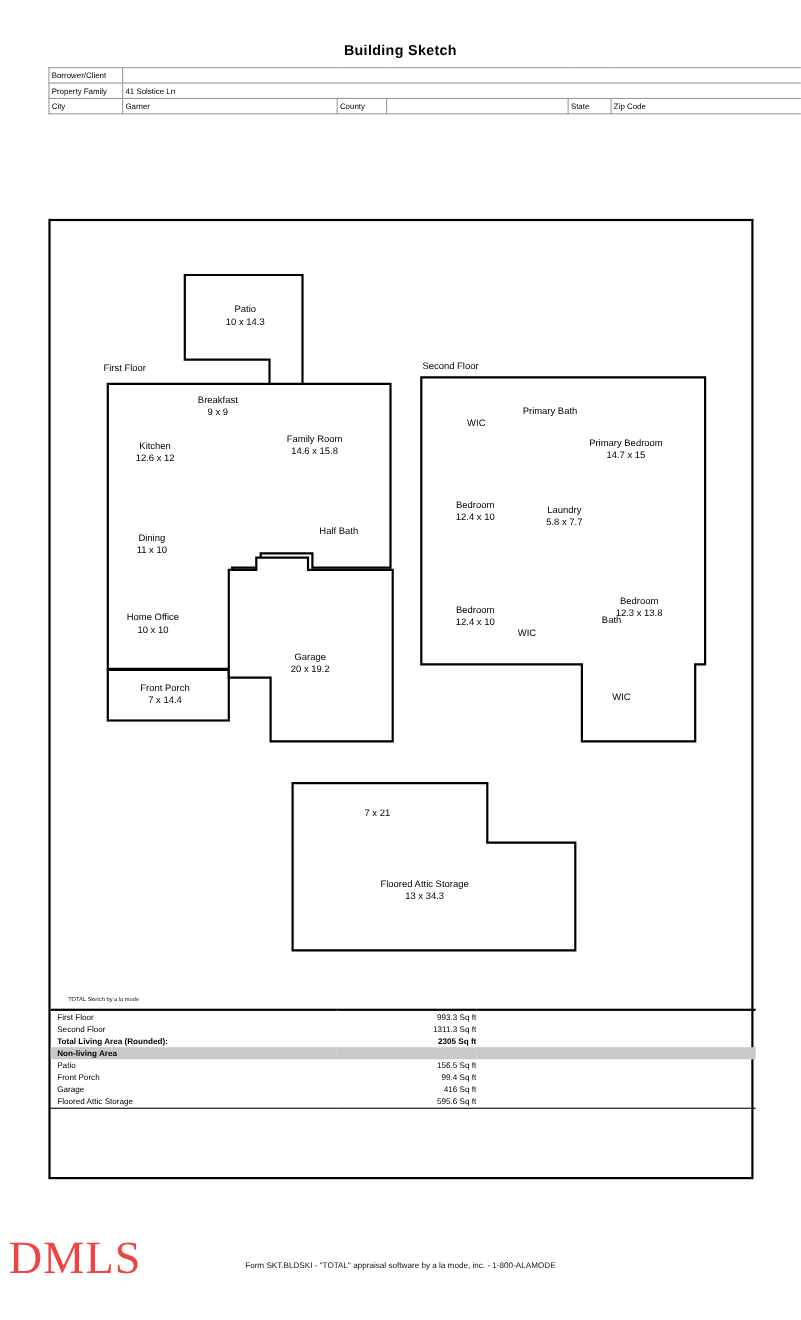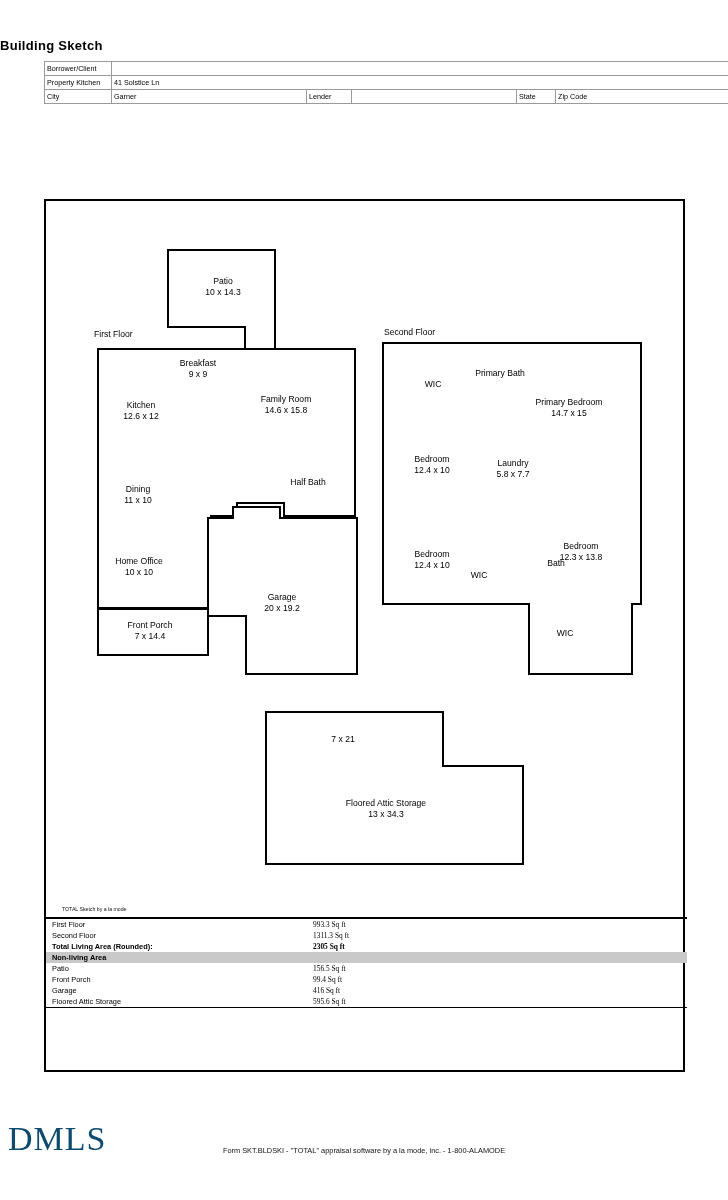--- a/index.html
+++ b/index.html
@@ -15,21 +15,21 @@
     color: #000000;
     overflow: hidden;
   }
 
   
   .doc-title {
     position: absolute;
     left: 0;
     top: 38px;
     width: 728px;
-    text-align: left;
+    text-align: center;
     font-size: 13px;
     font-weight: bold;
     letter-spacing: 0.3px;
   }
 
   
   .hdr-table {
     position: absolute;
     left: 44px;
     top: 61px;
@@ -134,63 +134,63 @@
     height: 11px;
     padding: 0 0 0 6px;
     white-space: nowrap;
   }
   .calc-table tr.section td {
     background: #c9c9c9;
     font-weight: bold;
   }
   .calc-table tr.total td { font-weight: bold; }
   .calc-c1 { width: 255px; }
-  .calc-c2 { width: 120px; text-align: left; padding-right: 0 !important; font-family: Liberation Serif, serif; }
+  .calc-c2 { width: 120px; text-align: right; padding-right: 0 !important; }
   .calc-c3 { }
 
   
   .footer-note {
     position: absolute;
     left: 0;
     top: 1146px;
     width: 728px;
     text-align: center;
     font-size: 7.4px;
     color: #111;
   }
   .dmls-logo {
     position: absolute;
     left: 8px;
     top: 1120px;
     font-family: "Liberation Serif", serif;
-    font-size: 34px;
+    font-size: 42px;
     letter-spacing: 1px;
-    color: #0c4a6e;
+    color: #ef4444;
     font-weight: 300;
   }
 </style>
 </head>
 <body>
 
 <div class="doc-title">Building Sketch</div>
 
 <table class="hdr-table">
   <tbody>
       <tr>
     <td class="hdr-lbl">Borrower/Client</td>
     <td class="hdr-val" colspan="5"></td>
   </tr>
   <tr>
-    <td class="hdr-lbl">Property Kitchen</td>
+    <td class="hdr-lbl">Property Family</td>
     <td class="hdr-val" colspan="5">41 Solstice Ln</td>
   </tr>
   <tr>
     <td class="hdr-lbl">City</td>
     <td class="hdr-val" style="width:190px">Garner</td>
-    <td style="width:40px">Lender</td>
+    <td style="width:40px">County</td>
     <td style="width:160px"></td>
     <td style="width:34px">State</td>
     <td>Zip Code</td>
   </tr>
 </tbody>
   </table>
 
 <div class="sketch-frame">
 
   <div class="floor-tag" style="left:46px; top:128px;">First Floor</div>

